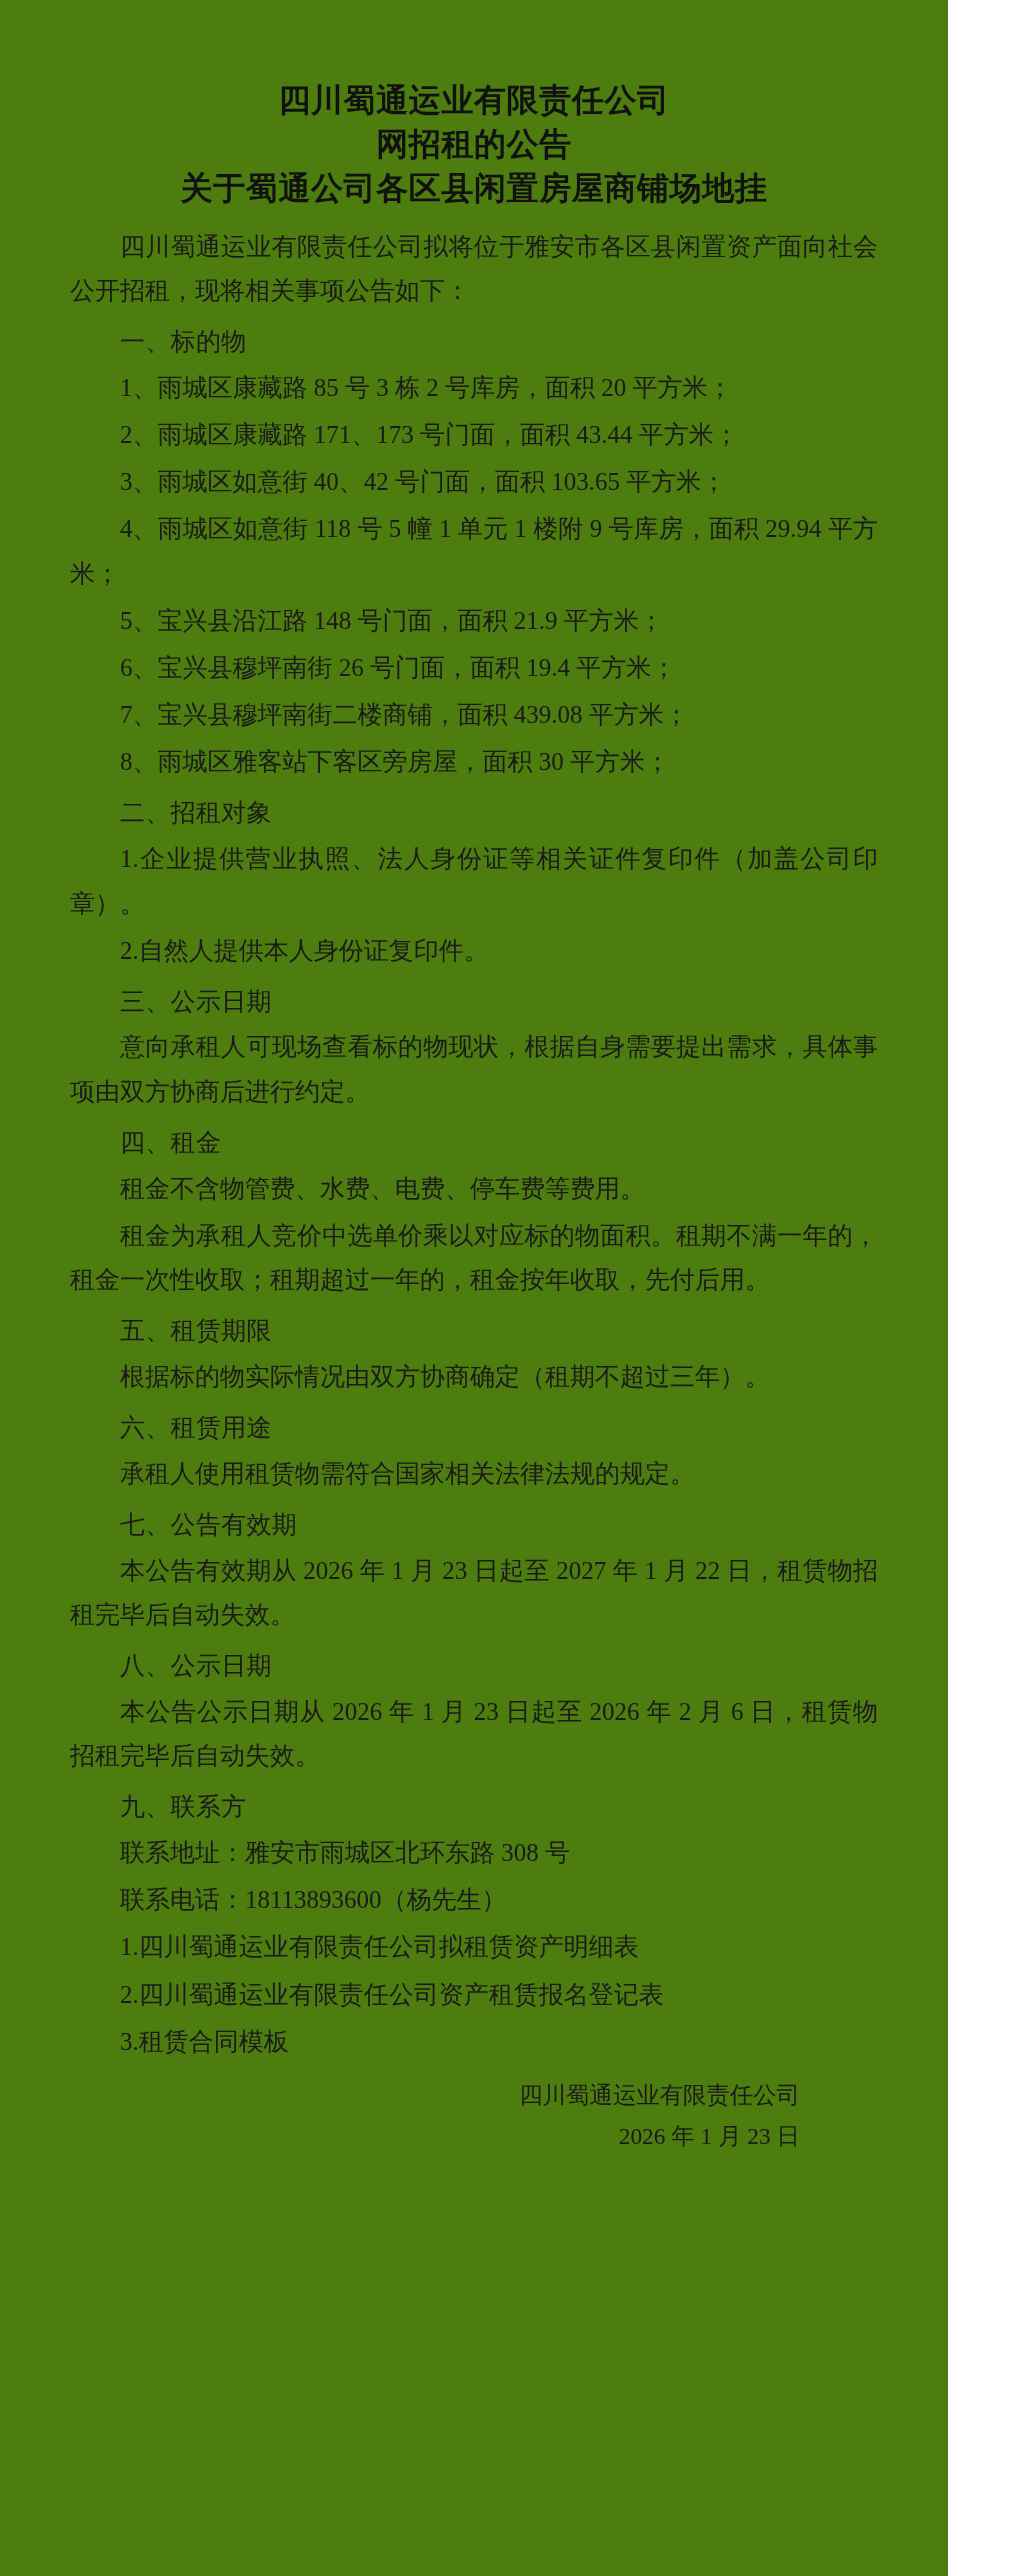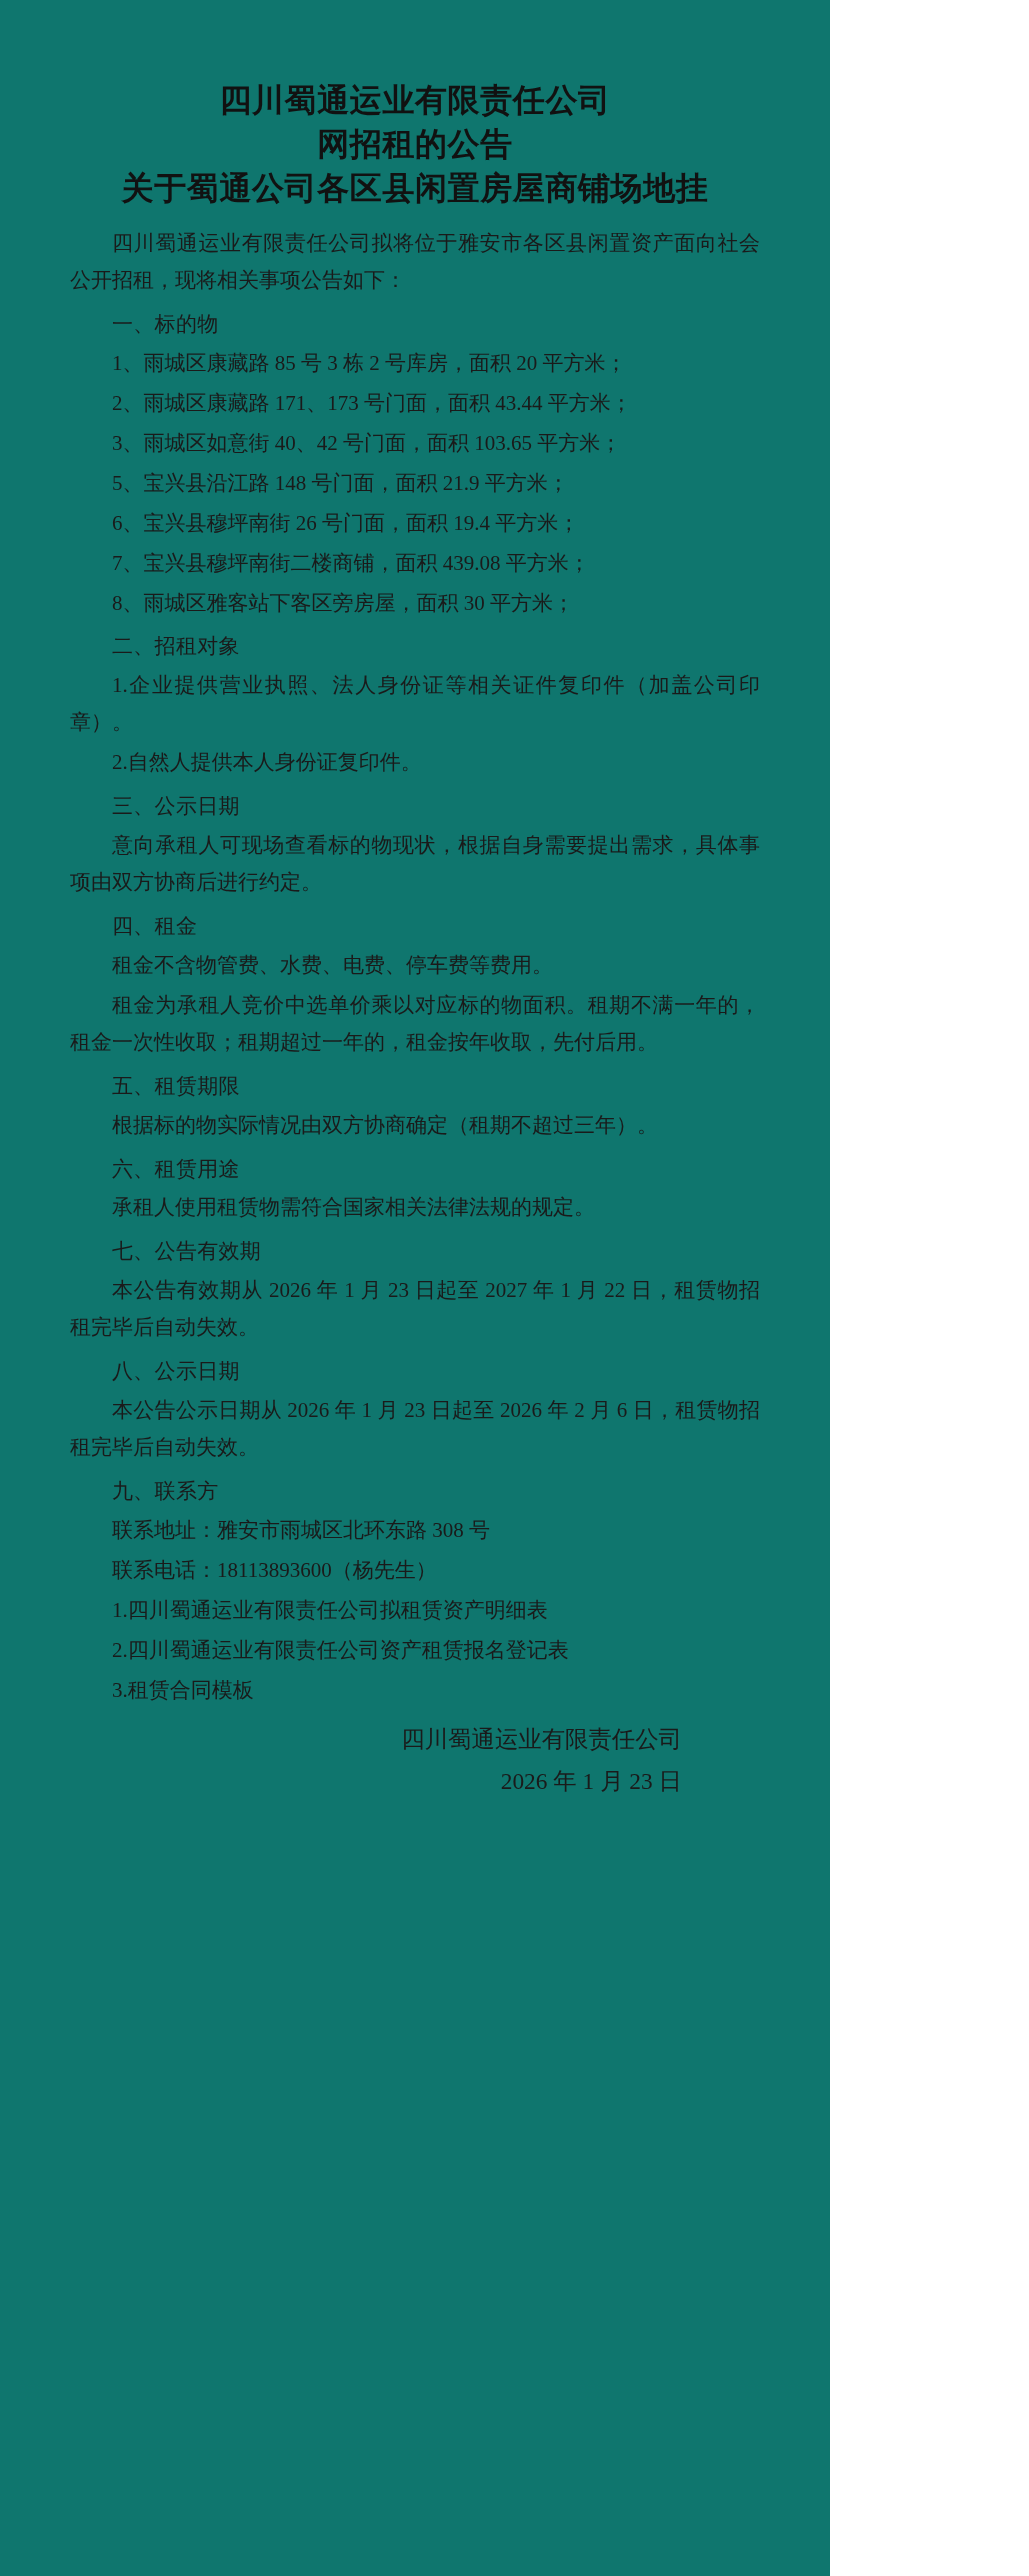--- a/index.html
+++ b/index.html
@@ -8,41 +8,41 @@
     background: #ffffff;
   }
   body {
     width: 1030px;
     min-height: 2576px;
     font-family: "Liberation Serif", "DejaVu Serif", serif;
     color: #1a1a1a;
     -webkit-font-smoothing: antialiased;
   }
   .page {
-    width: 830px;
+    width: 948px;
     min-height: 2576px;
     box-sizing: border-box;
     padding: 78px 70px 58px 70px;
-    background: #0f766e;
+    background: #4d7c0f;
   }
   .doc-title {
     text-align: center;
     font-size: 32px;
     font-weight: bold;
     line-height: 1.38;
     letter-spacing: 0.6px;
     margin: 0 0 14.3px 0;
     padding: 0 19.5px;
     color: #111111;
   }
   .doc-title .tline {
     display: block;
   }
   .body-text {
-    font-size: 21px;
+    font-size: 25px;
     line-height: 1.78;
     text-align: justify;
     text-justify: inter-ideograph;
     color: #1a1a1a;
   }
   p.para {
     margin: 0 0 2.6px 0;
     text-indent: 2em;
   }
   p.heading {
@@ -74,20 +74,21 @@
   </h1>
 
   <div class="body-text">
 
     <p class="para">四川蜀通运业有限责任公司拟将位于雅安市各区县闲置资产面向社会公开招租，现将相关事项公告如下：</p>
 
     <p class="heading">一、标的物</p>
     <p class="para">1、雨城区康藏路 85 号 3 栋 2 号库房，面积 20 平方米；</p>
     <p class="para">2、雨城区康藏路 171、173 号门面，面积 43.44 平方米；</p>
     <p class="para">3、雨城区如意街 40、42 号门面，面积 103.65 平方米；</p>
+    <p class="para">4、雨城区如意街 118 号 5 幢 1 单元 1 楼附 9 号库房，面积 29.94 平方米；</p>
     <p class="para">5、宝兴县沿江路 148 号门面，面积 21.9 平方米；</p>
     <p class="para">6、宝兴县穆坪南街 26 号门面，面积 19.4 平方米；</p>
     <p class="para">7、宝兴县穆坪南街二楼商铺，面积 439.08 平方米；</p>
     <p class="para">8、雨城区雅客站下客区旁房屋，面积 30 平方米；</p>
 
     <p class="heading">二、招租对象</p>
     <p class="para">1.企业提供营业执照、法人身份证等相关证件复印件（加盖公司印章）。</p>
     <p class="para">2.自然人提供本人身份证复印件。</p>
 
     <p class="heading">三、公示日期</p>

